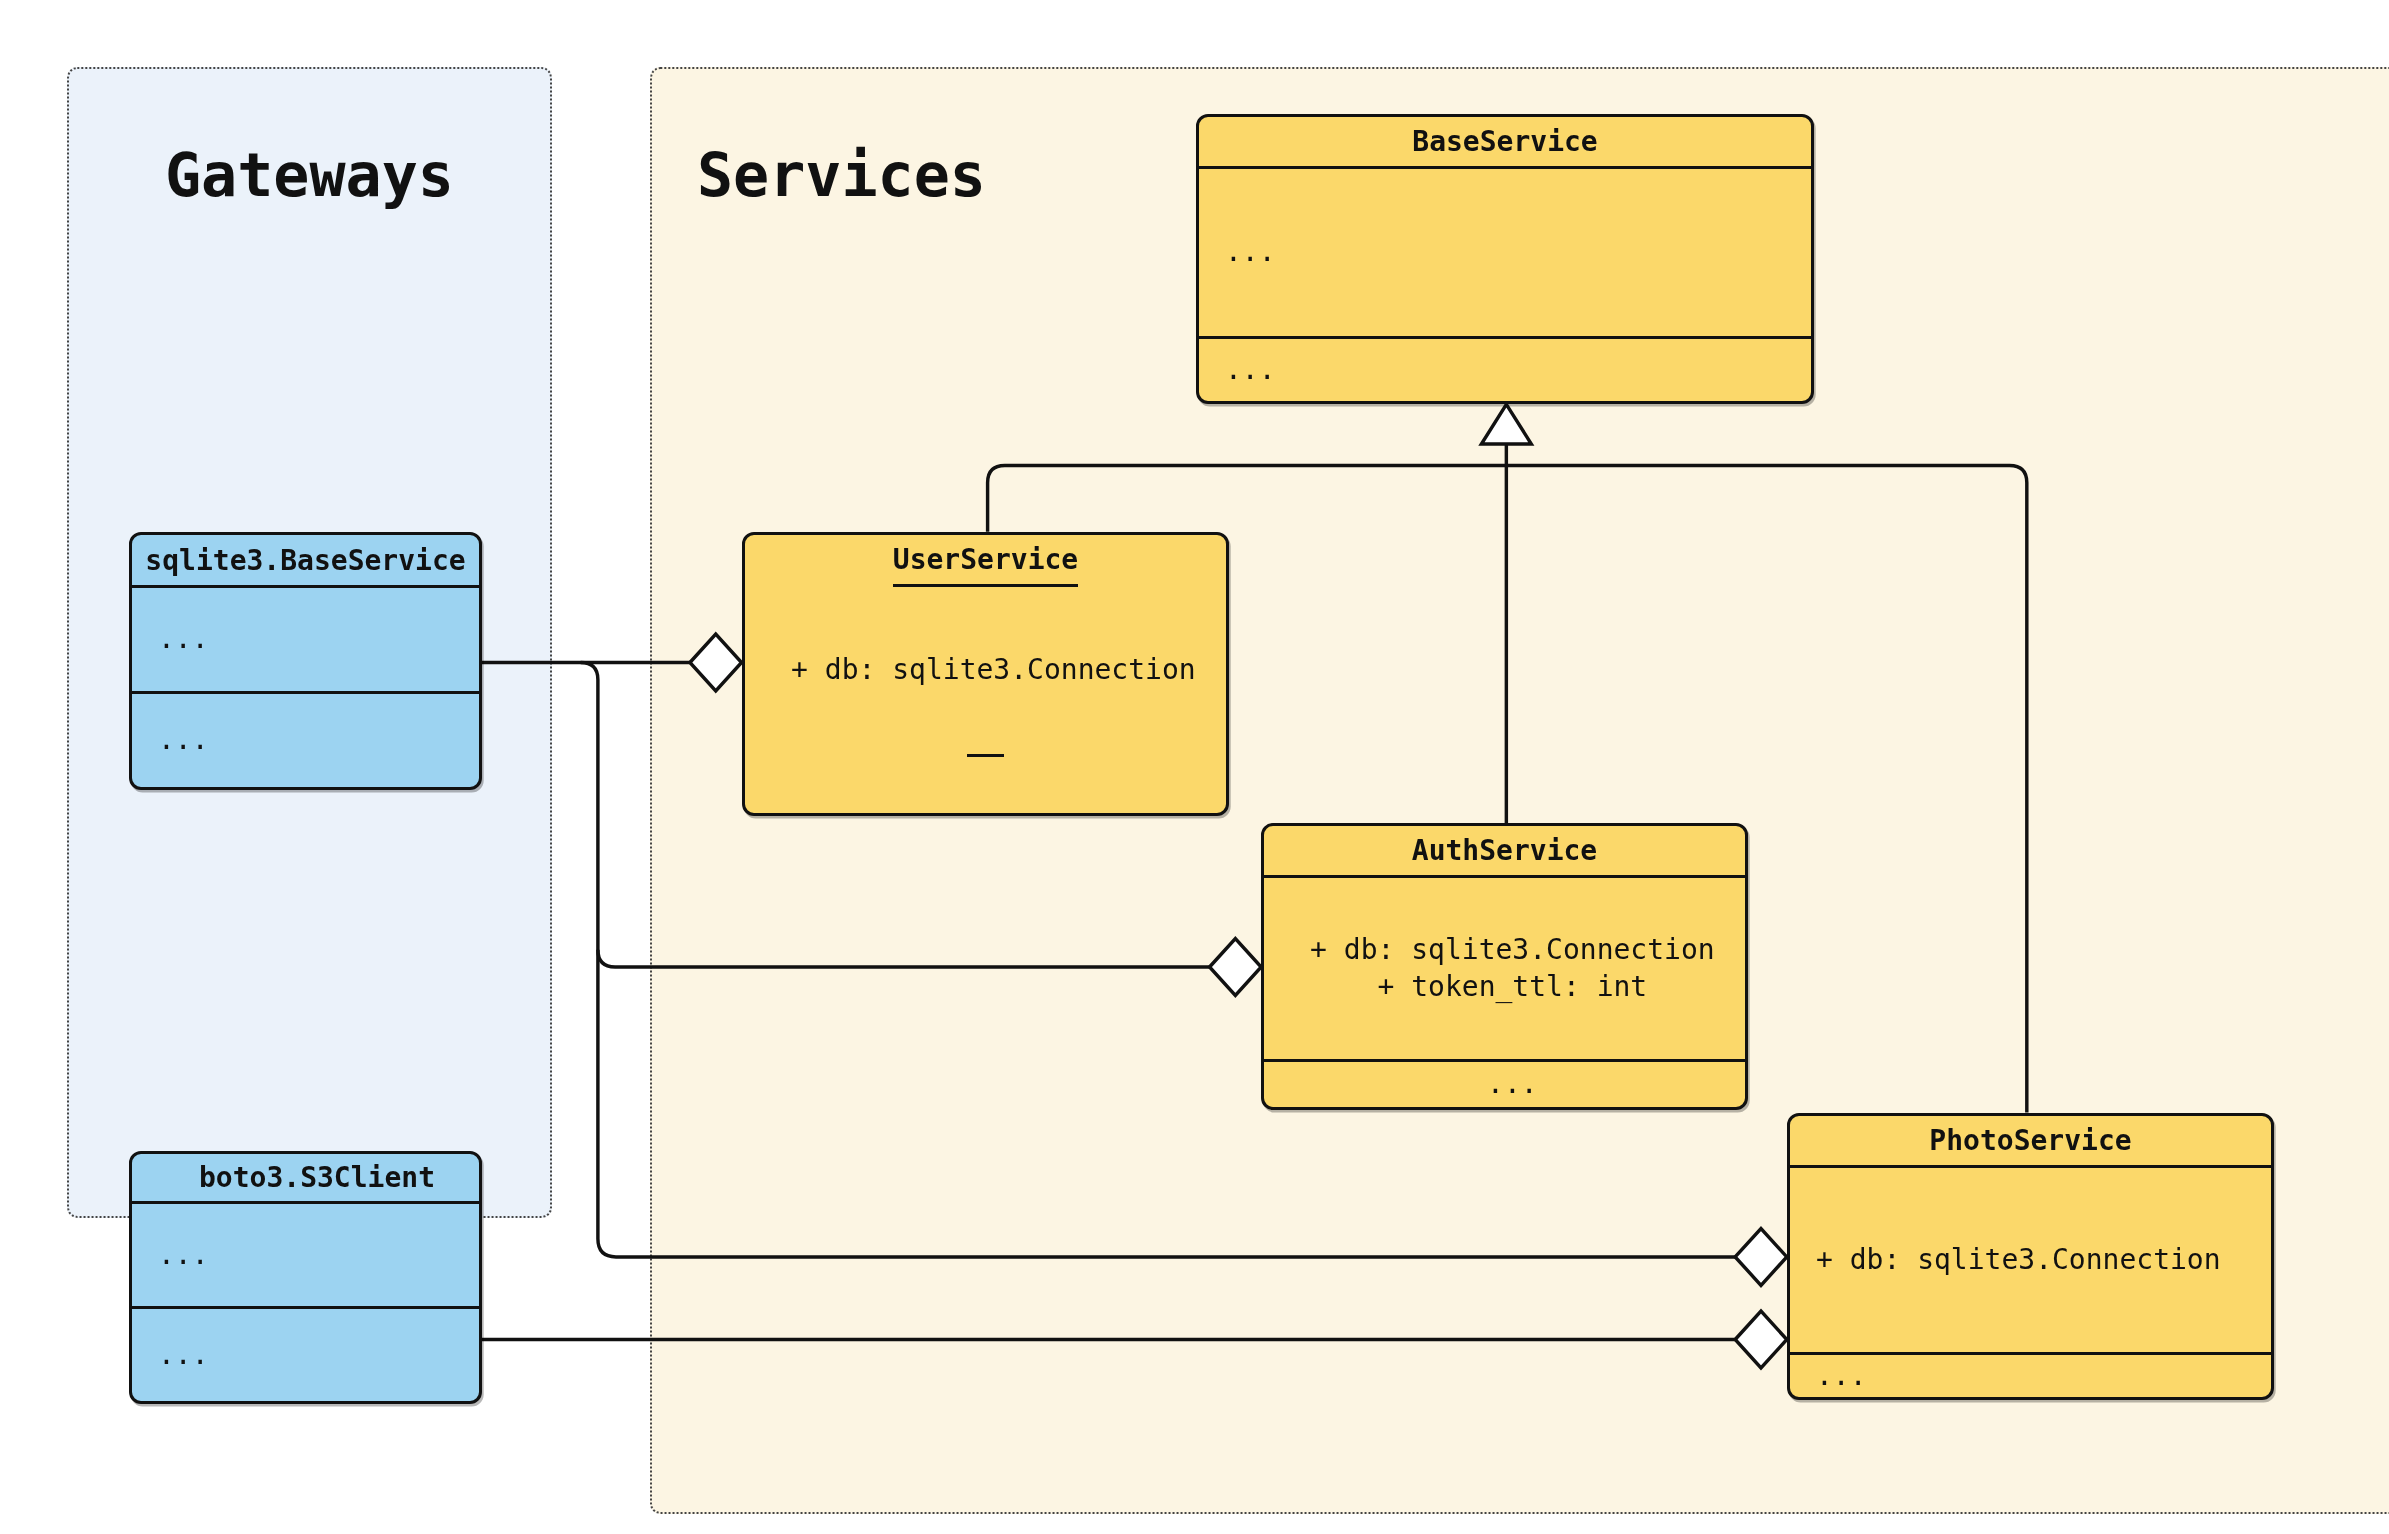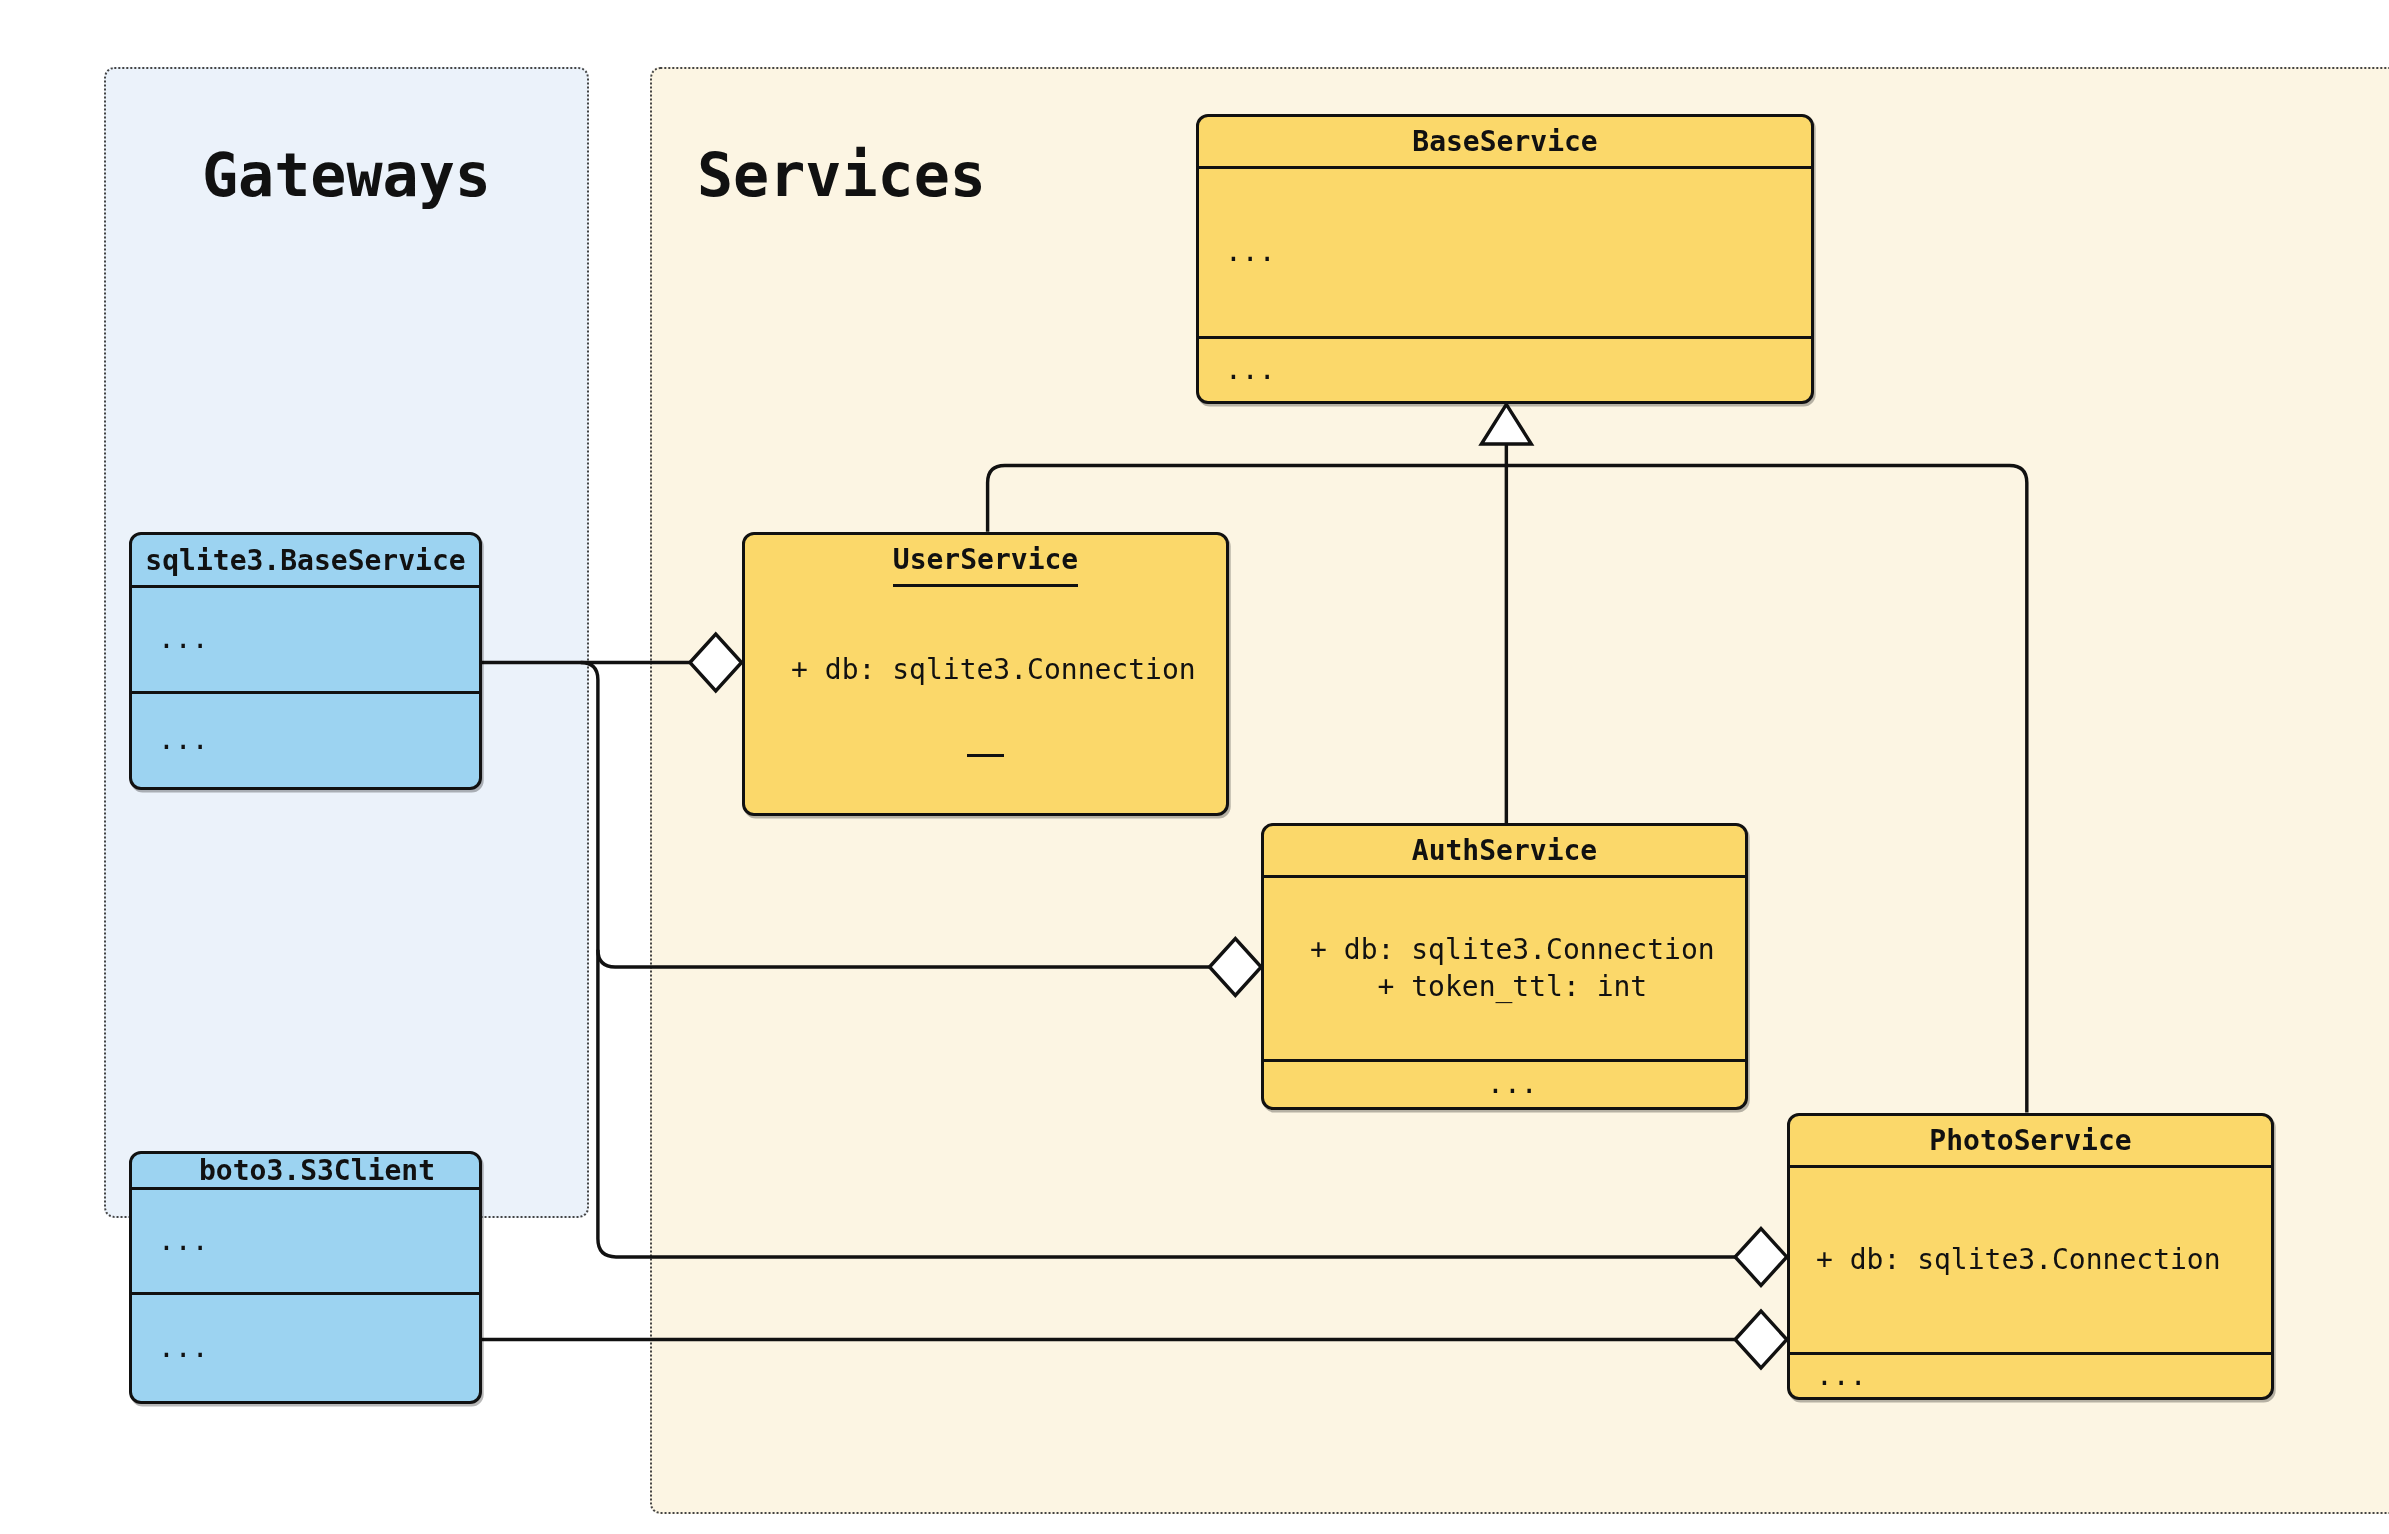--- a/index.html
+++ b/index.html
@@ -21,21 +21,21 @@
     color: var(--text);
   }
   .canvas { position: relative; width: 2389px; height: 1534px; overflow: hidden; }
 
   
   .panel {
     position: absolute;
     border: 2.6px dotted var(--panel-border);
     border-radius: 10.3px;
   }
-  .panel.gateways { left: 67px; top: 67px; width: 485px; height: 1151px; background: var(--gateways-bg); margin-left: 37px; }
+  .panel.gateways { left: 67px; top: 67px; width: 485px; height: 1151px; background: var(--gateways-bg); }
   .panel.services { left: 650px; top: 67px; width: 1756px; height: 1447px; background: var(--services-bg); }
   .panel-title {
     position: absolute; top: 76px; left: 0; right: 0;
     font-size: 60px; font-weight: bold; line-height: 1;
     white-space: nowrap;
   }
   .panel.gateways .panel-title { text-align: center; }
   .panel.services .panel-title { text-align: left; padding-left: 45px; }
 
   
@@ -83,21 +83,21 @@
 
   #box-photo  { left: 1787px; top: 1113px; width: 487px; height: 287px; }
   #box-photo  .uml-title { height: 52px; }
   #box-photo  .uml-row.attrs { height: 136px; }
 
   #box-sqlite { left: 129px;  top: 532px;  width: 353px; height: 258px; }
   #box-sqlite .uml-title { height: 53px; }
   #box-sqlite .uml-row.attrs { height: 103px; }
 
   #box-boto   { left: 129px;  top: 1151px; width: 353px; height: 253px; }
-  #box-boto   .uml-title { height: 36px; padding-left: 23px; }
+  #box-boto   .uml-title { height: 50px; padding-left: 23px; }
   #box-boto   .uml-row.attrs { height: 102px; }
 
   .uml-row.methods { flex: 1 1 auto; }
 </style>
 </head>
 <body>
 
 <div class="canvas">
 
   <div class="panel gateways">

